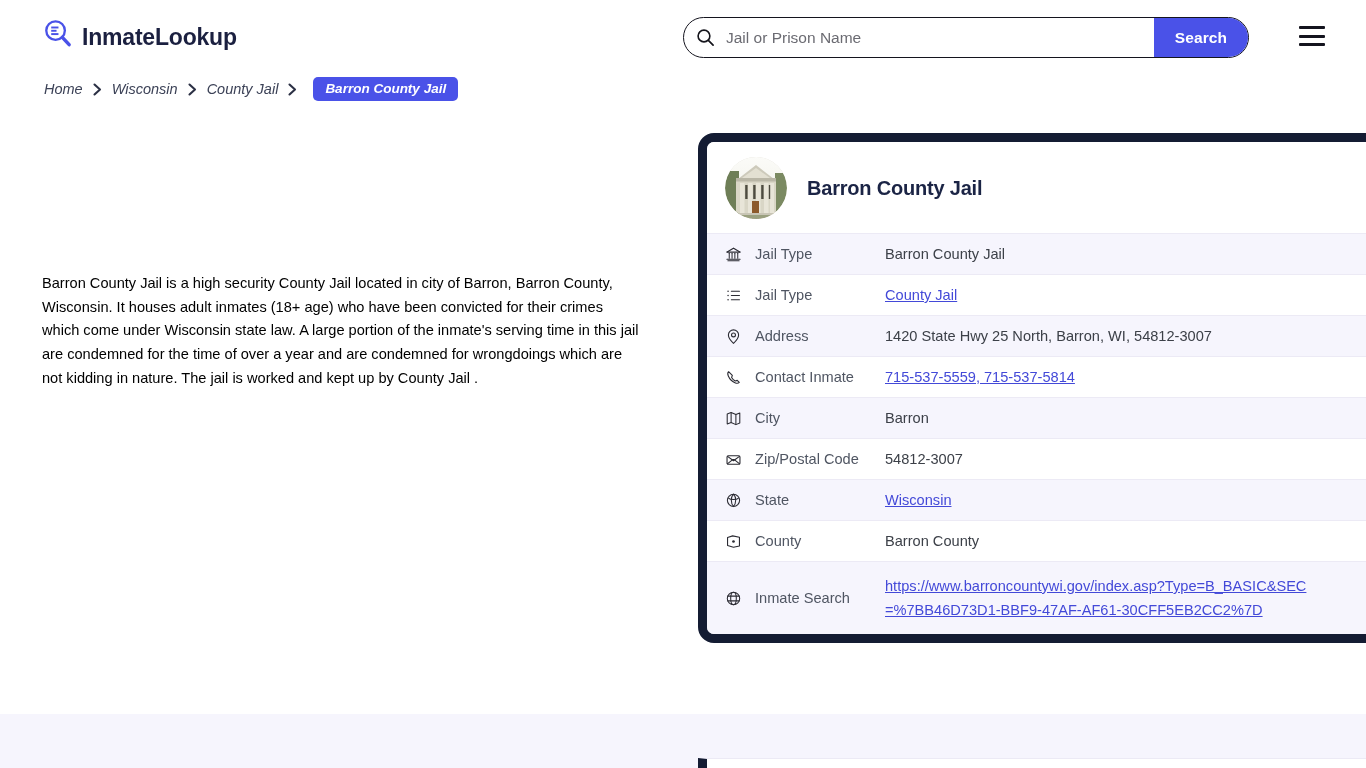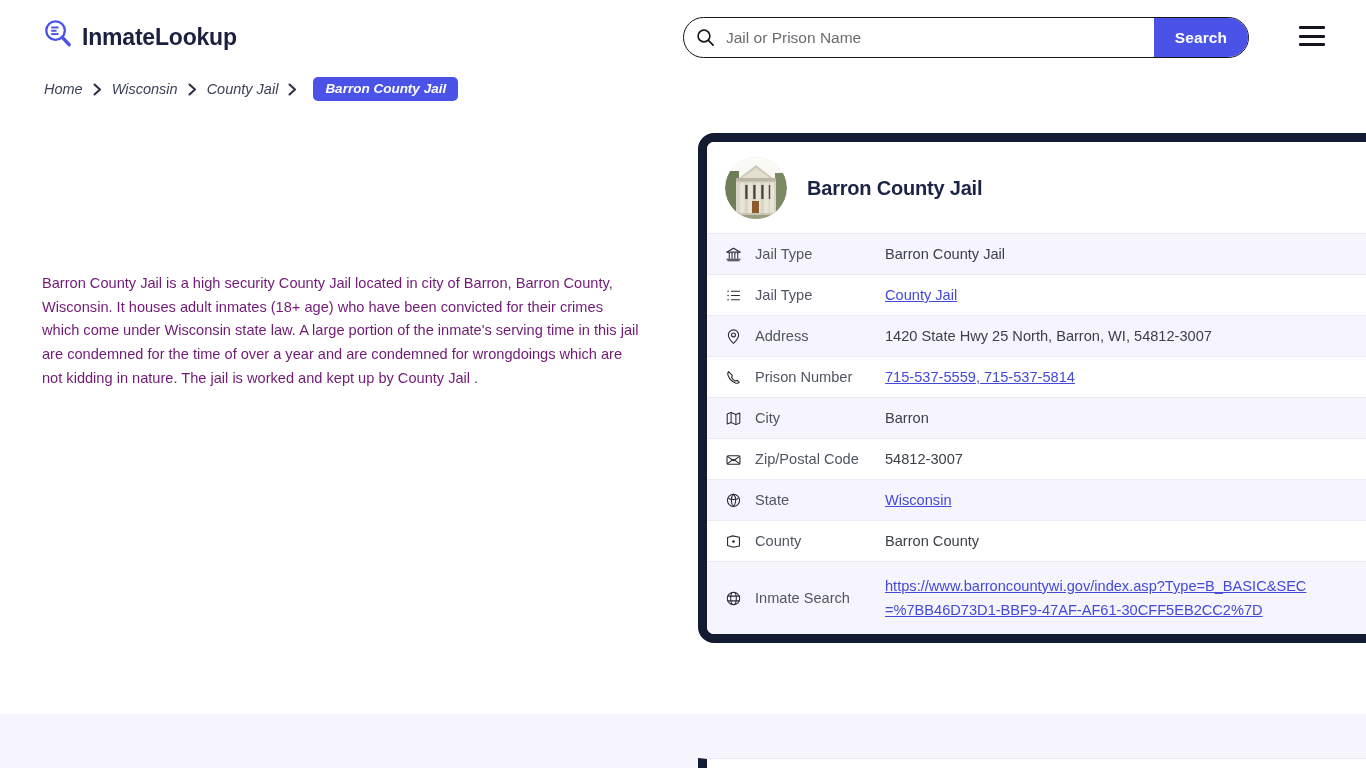--- a/index.html
+++ b/index.html
@@ -138,21 +138,21 @@
   .page-title {
     font-size: 24.5px;
     font-weight: 700;
     color: #1b2445;
     line-height: 1.33;
     letter-spacing: -0.2px;
     margin-bottom: 27px;
   }
   .body-para {
     font-size: 14.6px;
-    color: #701a75;
+    color: #000000;
     line-height: 1.62;
     margin-bottom: 22px;
   }
 
   
   .info-card {
     position: absolute;
     left: 698px; top: 133px;
     width: 700px;      
     background: #ffffff;
@@ -388,21 +388,21 @@
         <td class="cell-label">Address</td>
         <td class="cell-value">1420 State Hwy 25 North, Barron, WI, 54812-3007</td>
       </tr>
 
       <tr class="row-plain">
         <td class="cell-icon">
           <svg width="17" height="17" viewBox="0 0 20 20" xmlns="http://www.w3.org/2000/svg" fill="none" stroke="#2b2b33" stroke-width="1.3" stroke-linecap="round" stroke-linejoin="round">
             <path d="M4.2 3.2 C3 4.4 3 6.2 3.9 8.3 C5.3 11.6 8.4 14.7 11.7 16.1 C13.8 17 15.6 17 16.8 15.8 L14.4 13.4 L12.1 14.2 C10.6 13.3 8.7 11.4 7.8 9.9 L8.6 7.6 Z"></path>
           </svg>
         </td>
-        <td class="cell-label">Prison Number</td>
+        <td class="cell-label">Contact Inmate</td>
         <td class="cell-value"><a href="#">715-537-5559, 715-537-5814</a></td>
       </tr>
 
       <tr class="row-alt">
         <td class="cell-icon">
           <svg width="17" height="17" viewBox="0 0 20 20" xmlns="http://www.w3.org/2000/svg" fill="none" stroke="#2b2b33" stroke-width="1.25" stroke-linejoin="round">
             <path d="M2.6 4.6 L7.2 3 L12.8 5.4 L17.4 3.6 L17.4 15.4 L12.8 17.2 L7.2 14.8 L2.6 16.4 Z"></path>
             <line x1="7.2" y1="3" x2="7.2" y2="14.8"></line>
               <line x1="12.8" y1="5.4" x2="12.8" y2="17.2"></line>
           </svg>

